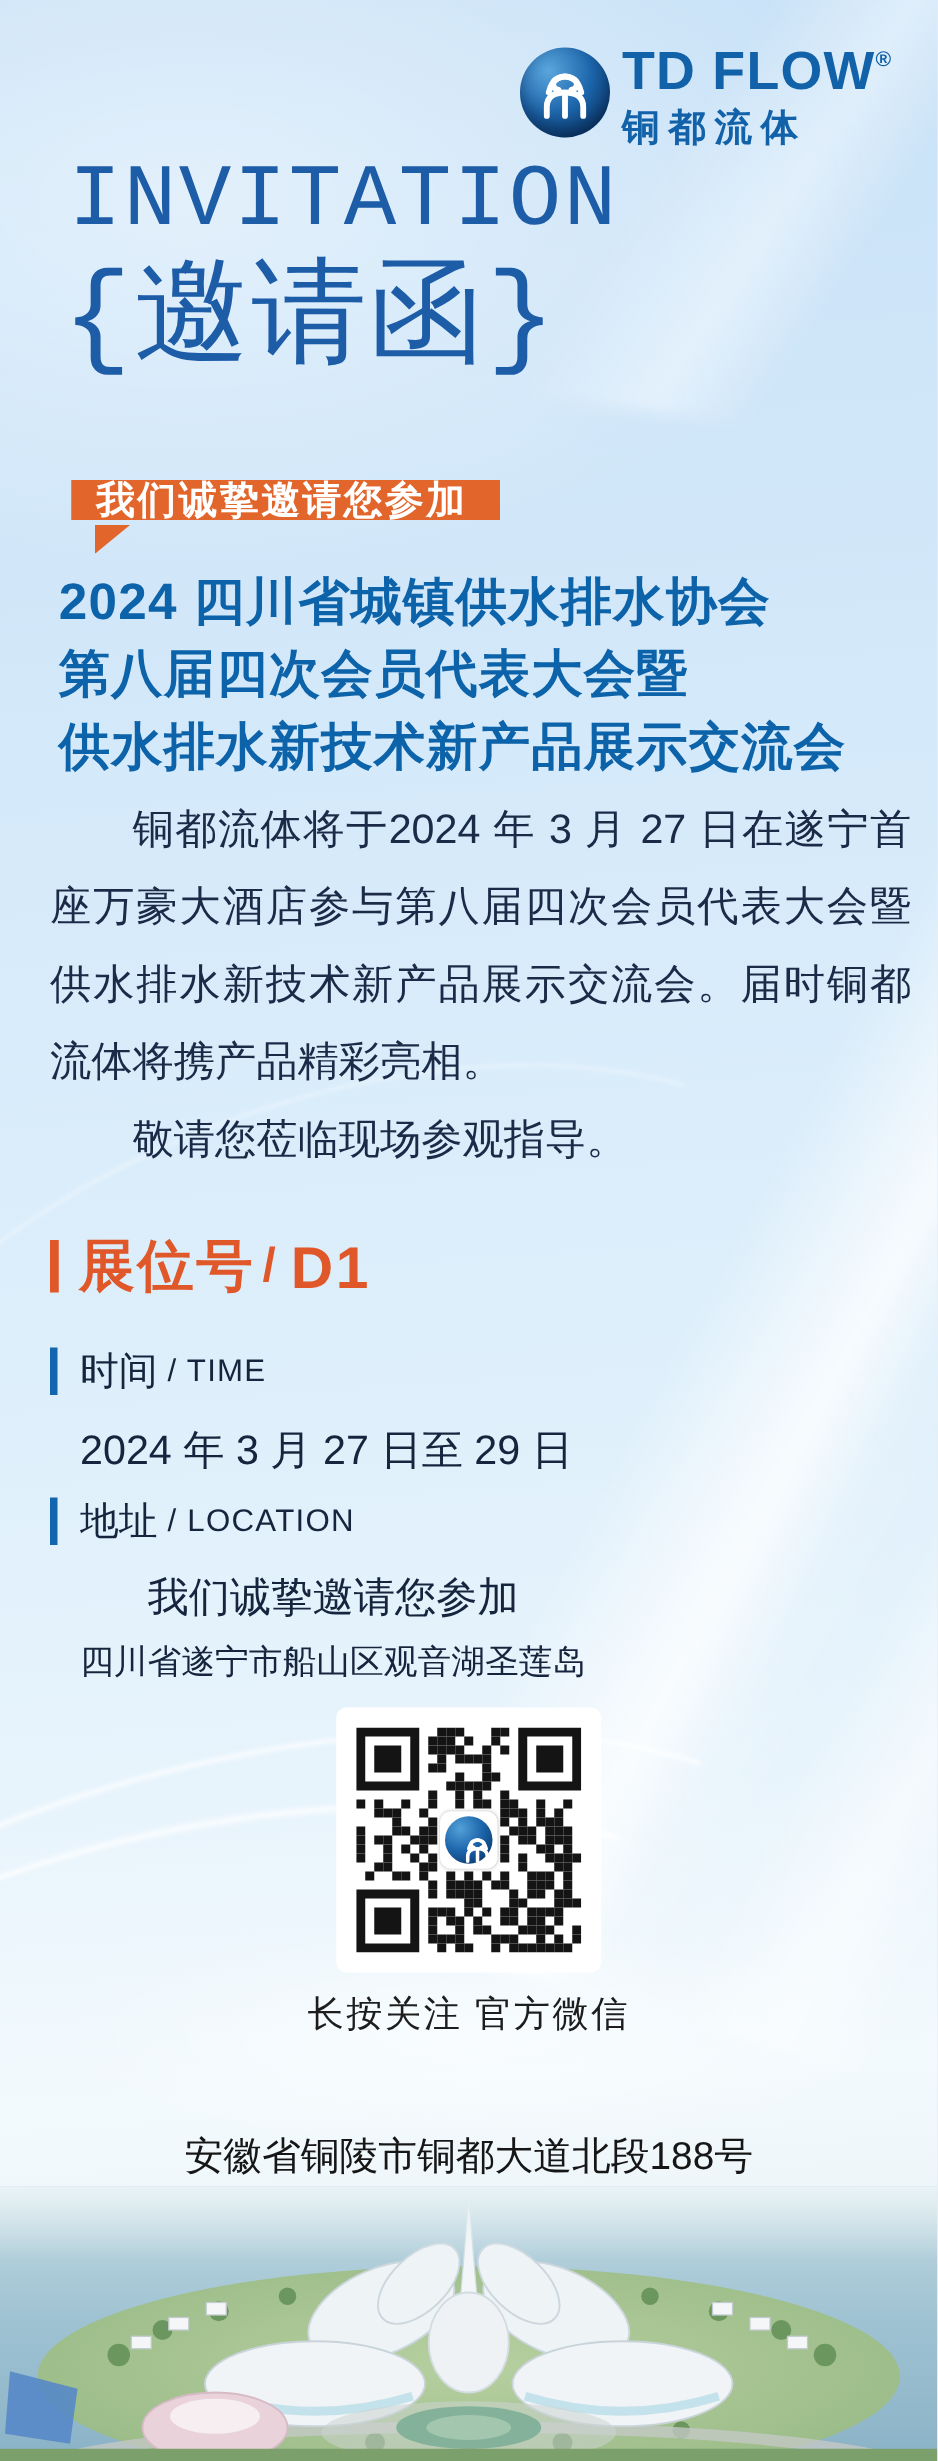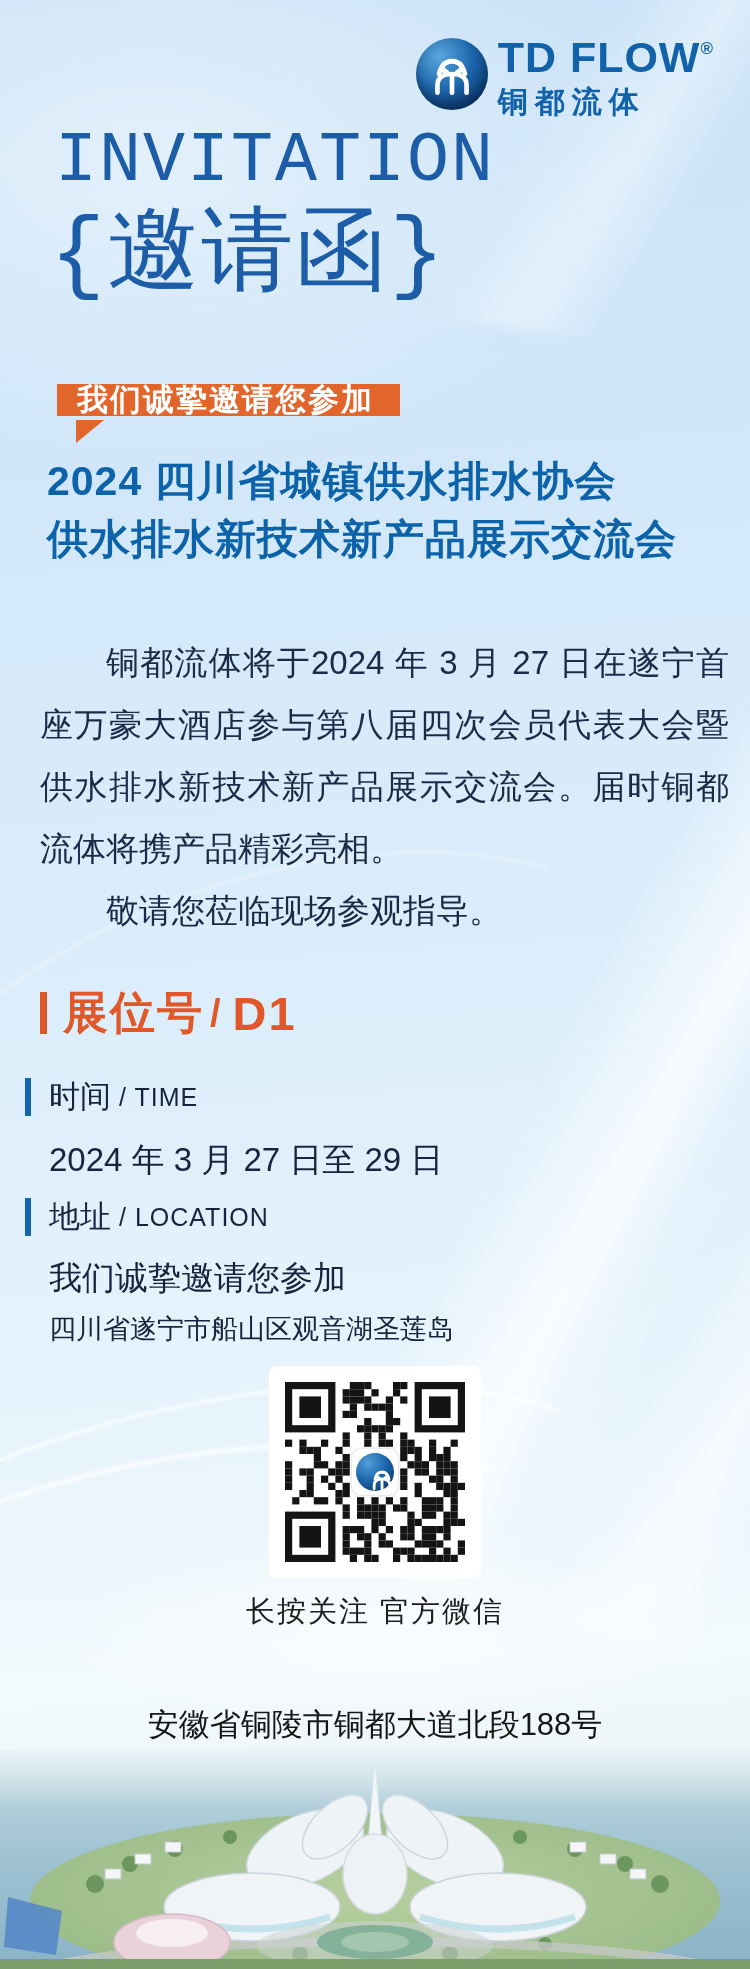--- a/index.html
+++ b/index.html
@@ -54,21 +54,21 @@
   .body-copy{position:absolute;left:40px;right:21px;top:632px;color:#1b2a47;
     font-size:33px;line-height:62px;text-align:justify;}
   .body-copy p{margin:0;text-indent:2em;}
 
   .booth{position:absolute;left:40px;top:983px;display:flex;align-items:center;color:#e0572a;}
   .booth-bar{width:7px;height:42px;background:#e0572a;margin-right:16px;}
   .booth-label{font-size:45px;font-weight:900;letter-spacing:2px;}
   .booth-sep{font-size:38px;font-weight:bold;margin:0 12px 0 6px;}
   .booth-value{font-size:47px;font-weight:900;letter-spacing:2px;}
 
-  .info{position:absolute;left:25px;color:#16243d;}
+  .info{position:absolute;left:40px;color:#16243d;text-align:center;}
   .info-head{display:flex;align-items:center;}
   .info-bar{width:6px;height:38px;background:#1266ad;margin-right:18px;}
   .info-cn{font-size:31px;}
   .info-en{font-size:25px;margin-left:8px;letter-spacing:1px;}
   .sec-time{top:1076px;}
   .time-value{margin:20px 0 0 24px;font-size:33px;}
   .sec-loc{top:1196px;}
   .loc-venue{margin:18px 0 0 24px;font-size:33px;}
   .loc-address{margin:10px 0 0 24px;font-size:27px;}
 
@@ -120,20 +120,21 @@
   </div>
 
   <div class="invitation-en">INVITATION</div>
   <div class="invitation-cn">{邀请函}</div>
 
   <div class="banner">我们诚挚邀请您参加</div>
   <div class="banner-tail"></div>
 
   <div class="event-title">
     <div>2024 四川省城镇供水排水协会</div>
+    <div>第八届四次会员代表大会暨</div>
     <div>供水排水新技术新产品展示交流会</div>
   </div>
 
   <div class="body-copy">
     <p>铜都流体将于2024 年 3 月 27 日在遂宁首座万豪大酒店参与第八届四次会员代表大会暨供水排水新技术新产品展示交流会。届时铜都流体将携产品精彩亮相。</p>
     <p>敬请您莅临现场参观指导。</p>
   </div>
 
   <div class="booth">
     <div class="booth-bar"></div>

